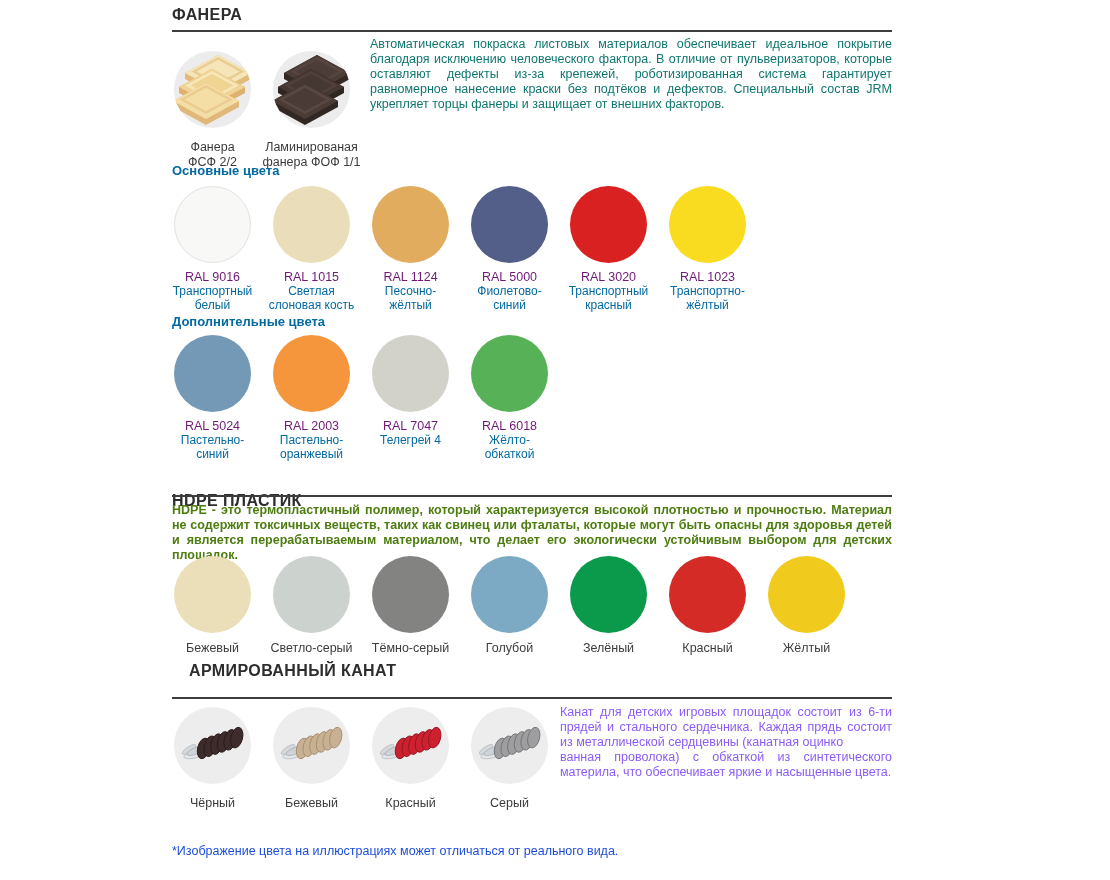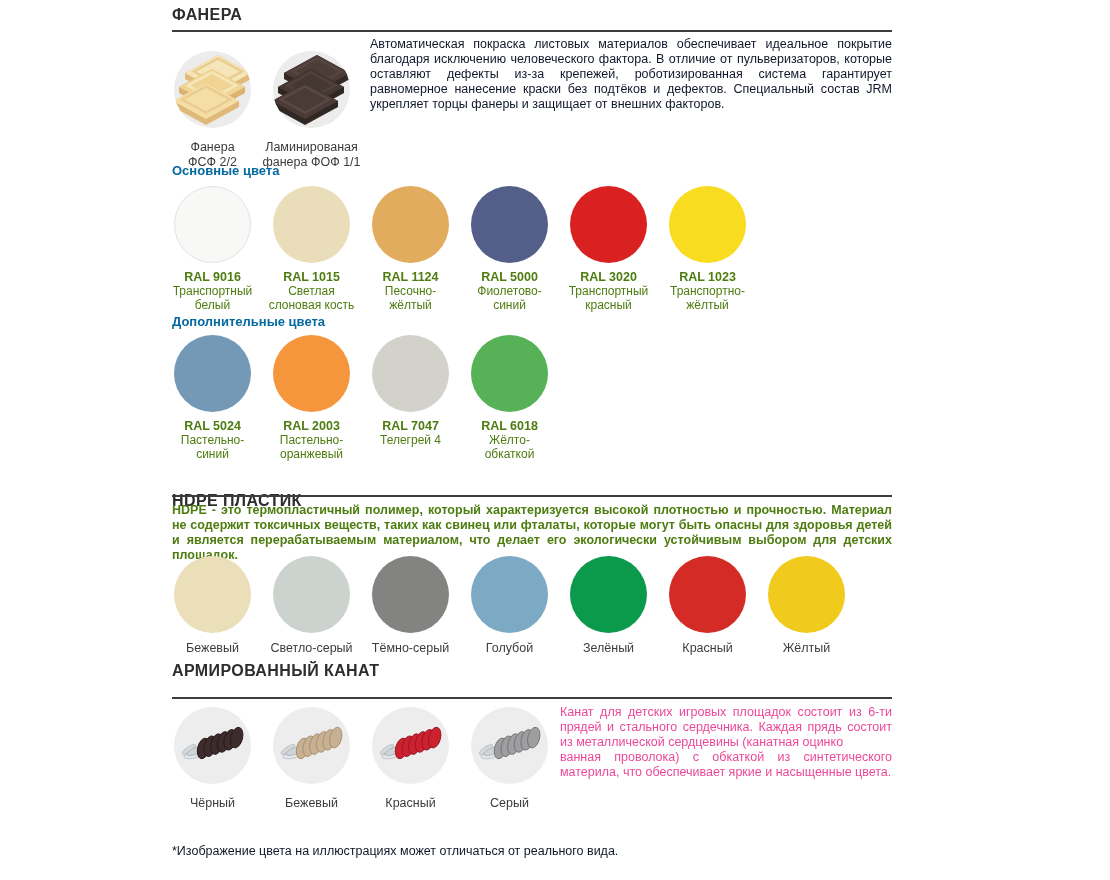--- a/index.html
+++ b/index.html
@@ -1,28 +1,28 @@
 <!DOCTYPE html>
 <html><head>
 <meta charset="utf-8">
 <style>
   html,body{margin:0;padding:0;background:#fff;}
   .page{position:relative;width:906px;height:880px;background:#ffffff;overflow:hidden;
         font-family:"Liberation Sans", sans-serif;}
   .sec-title{position:absolute;left:172px;font-size:16px;font-weight:bold;color:#2d2d2e;letter-spacing:.4px;}
   .rule{position:absolute;left:172px;width:720px;height:2px;background:#3d3d3e;}
-  .desc{position:absolute;text-align:justify;font-size:12.5px;line-height:15px;color:#0f172a;white-space:pre-line;}
+  .desc{position:absolute;text-align:justify;font-size:12.5px;line-height:15px;color:#0f766e;white-space:pre-line;}
   .sub-label{position:absolute;left:172px;font-size:13px;font-weight:bold;color:#0369a1;}
   .swatch-row{position:absolute;left:163px;display:flex;}
   .cell{width:99px;display:flex;flex-direction:column;align-items:center;}
   .circle{width:77px;height:77px;border-radius:50%;box-sizing:border-box;}
-  .code{margin-top:7px;font-size:12.5px;font-weight:bold;color:#4d7c0f;text-align:right;}
-  .cname{margin-top:1px;font-size:12px;line-height:13.5px;color:#4d7c0f;text-align:center;white-space:pre-line;}
+  .code{margin-top:7px;font-size:12.5px;font-weight:normal;color:#701a75;text-align:right;}
+  .cname{margin-top:1px;font-size:12px;line-height:13.5px;color:#0369a1;text-align:center;white-space:pre-line;}
   .sample-label{margin-top:8px;font-size:12.5px;line-height:15px;color:#3c3c3e;text-align:center;white-space:pre-line;}
-  .footnote{position:absolute;left:172px;top:844px;font-size:12.5px;color:#0f172a;}
+  .footnote{position:absolute;left:172px;top:844px;font-size:12.5px;color:#1d4ed8;}
 </style>
 </head>
 <body>
 
 <div class="page">
 
   <div class="sec-title" style="top:6px;">ФАНЕРА</div>
   <div class="rule" style="top:30px;"></div>
 
   <div class="swatch-row" style="top:51px;">
@@ -186,21 +186,21 @@
       <div class="cell">
         <div class="circle" style="background: rgb(213, 43, 39);"></div>
         <div class="sample-label">Красный</div>
       </div>
       <div class="cell">
         <div class="circle" style="background: rgb(240, 202, 29);"></div>
         <div class="sample-label">Жёлтый</div>
       </div>
     </div>
 
-  <div class="sec-title" style="top:662px;">АРМИРОВАННЫЙ КАНАТ</div>
+  <div class="sec-title" style="top:662px;margin-left:17px;">АРМИРОВАННЫЙ КАНАТ</div>
   <div class="rule" style="top:697px;"></div>
   <div class="swatch-row" style="top:707px;" id="rope-row">
       <div class="cell">
         <span><svg width="77" height="77" viewBox="0 0 77 77">
             <circle cx="38.5" cy="38.5" r="38.5" fill="#EDEDED"></circle>
             <g transform="rotate(-18 38.5 38.5)">
               <ellipse cx="15" cy="35" rx="8" ry="2.6" fill="#D5D9DC" stroke="#A9AFB5" stroke-width="0.6" transform="rotate(-16 15 35)"></ellipse>
               <ellipse cx="16" cy="42" rx="8.5" ry="2.8" fill="#E3E6E9" stroke="#A9AFB5" stroke-width="0.6" transform="rotate(10 16 42)"></ellipse>
               <ellipse cx="21" cy="38.5" rx="9.5" ry="3.2" fill="#CFD4D8" stroke="#9FA6AC" stroke-width="0.6" transform="rotate(-4 21 38.5)"></ellipse>
               <ellipse cx="29" cy="38.5" rx="5.8" ry="10.5" fill="#3E2C2C" stroke="#281A1B" stroke-width="0.9" transform="rotate(32 29 38.5)"></ellipse>
@@ -258,17 +258,17 @@
               <ellipse cx="36" cy="38.5" rx="5.8" ry="10.5" fill="#9E9EA0" stroke="#737376" stroke-width="0.9" transform="rotate(32 36 38.5)"></ellipse>
               <ellipse cx="43" cy="38.5" rx="5.8" ry="10.5" fill="#9E9EA0" stroke="#737376" stroke-width="0.9" transform="rotate(32 43 38.5)"></ellipse>
               <ellipse cx="50" cy="38.5" rx="5.8" ry="10.5" fill="#9E9EA0" stroke="#737376" stroke-width="0.9" transform="rotate(32 50 38.5)"></ellipse>
               <ellipse cx="57" cy="38.5" rx="5.8" ry="10.5" fill="#9E9EA0" stroke="#737376" stroke-width="0.9" transform="rotate(32 57 38.5)"></ellipse>
               <ellipse cx="64" cy="38.5" rx="5.8" ry="10.5" fill="#9E9EA0" stroke="#737376" stroke-width="0.9" transform="rotate(32 64 38.5)"></ellipse>
             </g>
           </svg></span>
         <div class="sample-label">Серый</div>
       </div>
     </div>
-  <div class="desc" style="top:705px;left:560px;width:332px;color:#ec4899;">Канат для детских игровых площадок состоит из 6-ти прядей и стального сердечника. Каждая прядь состоит из металлической сердцевины (канатная оцинко
+  <div class="desc" style="top:705px;left:560px;width:332px;color:#8b5cf6;">Канат для детских игровых площадок состоит из 6-ти прядей и стального сердечника. Каждая прядь состоит из металлической сердцевины (канатная оцинко
 ванная проволока) с обкаткой из синтетического материла, что обеспечивает яркие и насыщенные цвета.</div>
 
   <div class="footnote">*Изображение цвета на иллюстрациях может отличаться от реального вида.</div>
 </div>
 
 </body></html>

